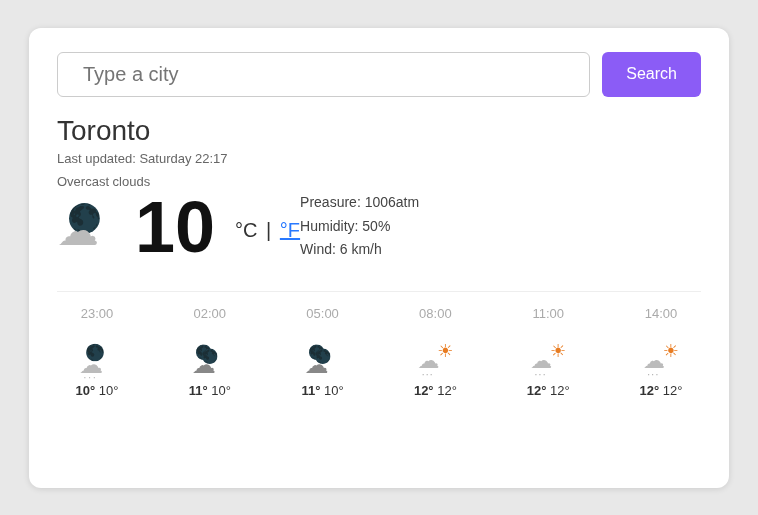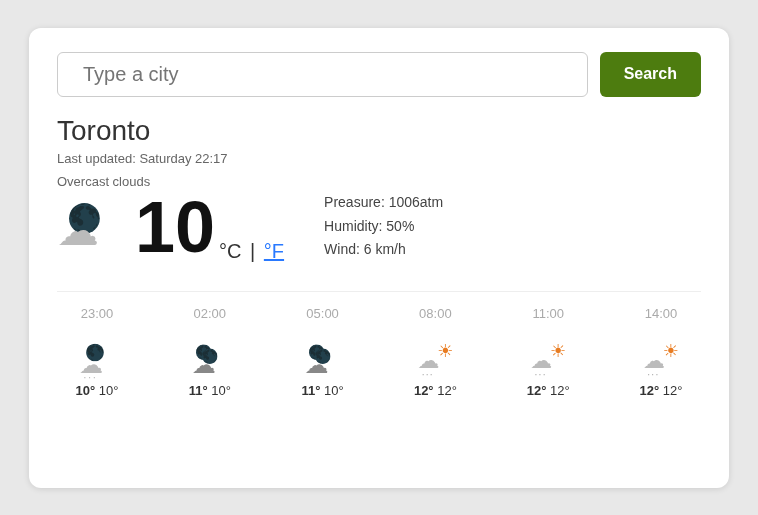--- a/index.html
+++ b/index.html
@@ -27,27 +27,27 @@
     .search-input {
       flex: 1;
       padding: 10px 25px;
       border: 1px solid #ccc;
       border-radius: 6px;
       font-size: 20px;
       color: #555;
       outline: none;
     }
     .search-button {
-      background: #4d7c0f;
+      background: #8b5cf6;
       color: #fff;
       border: none;
       border-radius: 6px;
       padding: 10px 24px;
       font-size: 16px;
-      font-weight: bold;
+      font-weight: normal;
       cursor: pointer;
     }
     .city-name {
       font-size: 28px;
       font-weight: 400;
       color: #333;
       margin-bottom: 4px;
     }
     .last-updated {
       font-size: 13px;
@@ -128,21 +128,22 @@
       align-items: baseline;
       font-size: 20px;
       color: #555;
       margin-top: 8px;
     }
     .temp-unit-row .c-unit { color: #333; }
     .temp-unit-row .sep { margin: 0 3px; color: #333; }
     .temp-unit-row .f-unit { color: #2979ff; text-decoration: underline; cursor: pointer; }
     .big-temp-group {
       display: flex;
-      align-items: flex-end;
+      align-items: center;
+      gap: 16px;
     }
   </style>
 </head>
 <body>
 
 <div class="card">
 
   <div class="search-row">
     <input class="search-input" type="text" placeholder="Type a city" style="">
     <button class="search-button">Search</button>
@@ -161,21 +162,21 @@
 
     <div class="big-temp-group">
       <span class="temp-big">10</span>
       <div class="temp-unit-row">
         <span class="c-unit">°C</span>
         <span class="sep">&nbsp;|&nbsp;</span>
         <span class="f-unit">°F</span>
       </div>
     </div>
 
-    <div class="weather-details" style="margin-left: 40px;">
+    <div class="weather-details" style="">
       <div>Preasure: 1006atm</div>
       <div>Humidity: 50%</div>
       <div>Wind: 6 km/h</div>
     </div>
   </div>
 
   <div class="hourly-row" id="hourly-row">
   <div class="hourly-item">
     <div class="hourly-time">23:00</div>
     <div class="hourly-icon">

